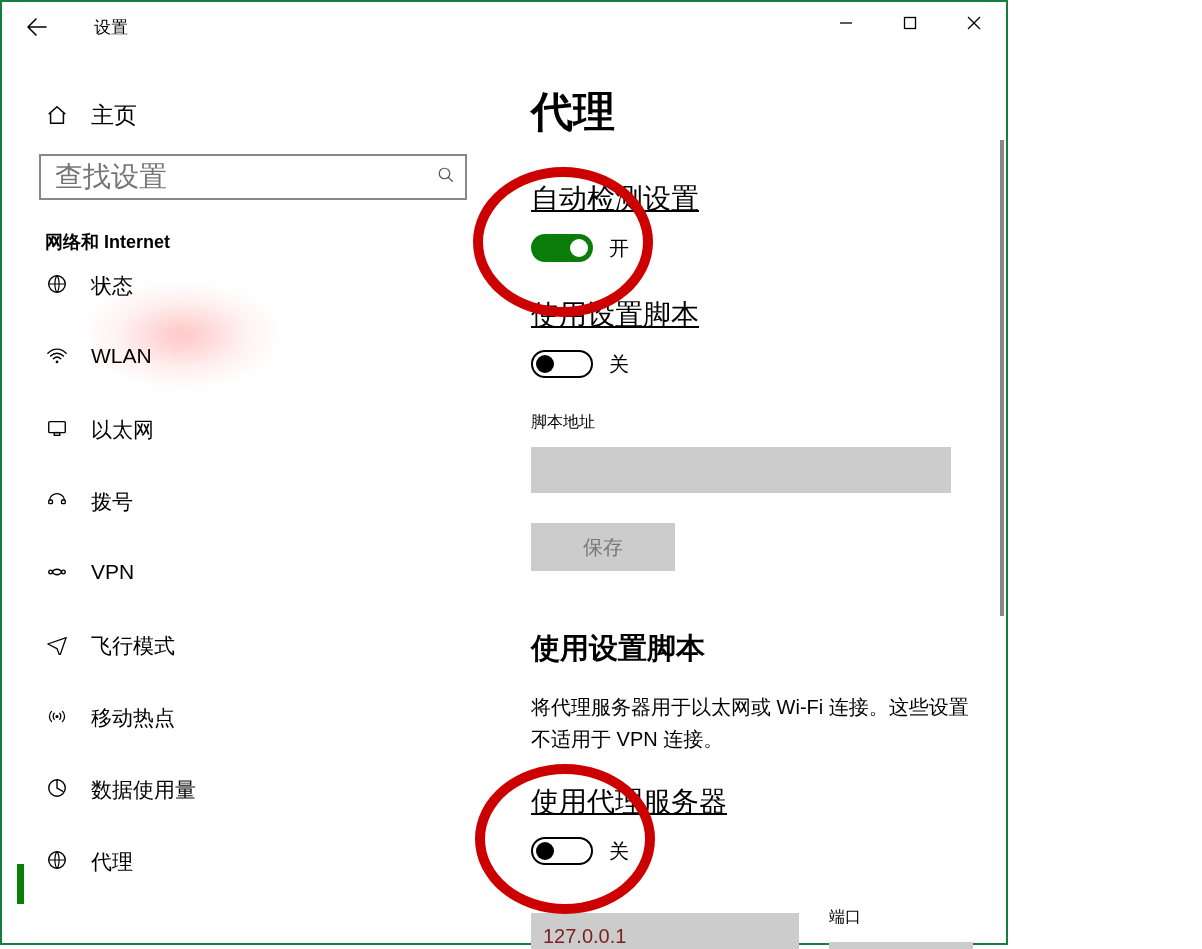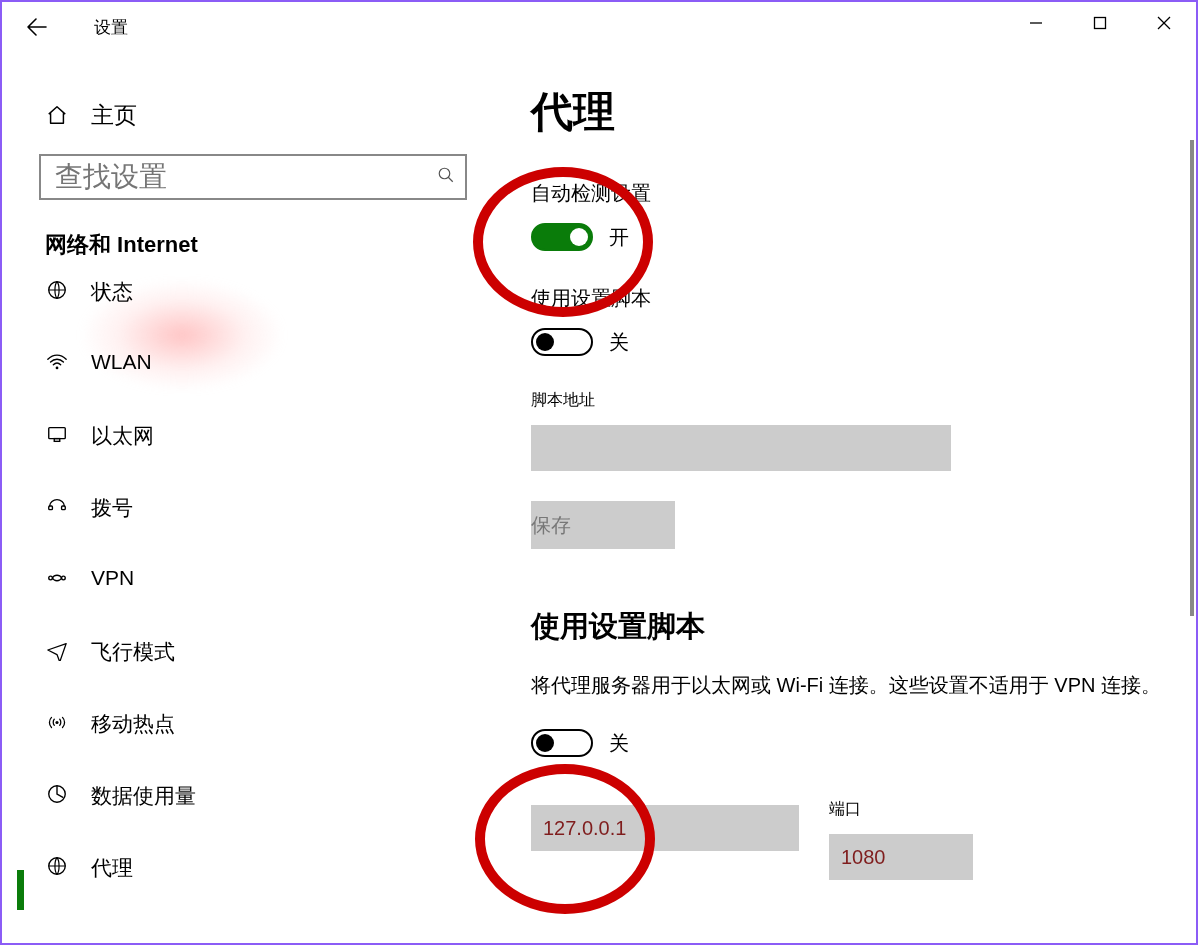--- a/index.html
+++ b/index.html
@@ -7,23 +7,23 @@
     padding: 0;
     width: 1202px;
     height: 949px;
     font-family: "Microsoft YaHei", "Segoe UI", sans-serif;
     background: #fff;
     color: #000;
     overflow: hidden;
   }
   .window {
     position: relative;
-    width: 1198px;
+    width: 1008px;
     height: 945px;
-    border: 2px solid #8b5cf6;
+    border: 2px solid #15803d;
     background: #fff;
     box-sizing: border-box;
   }
   
   .titlebar {
     position: relative;
     height: 50px;
     display: flex;
     align-items: center;
   }
@@ -116,21 +116,21 @@
     color: #000000;
     flex: 1;
     font-family: inherit;
   }
   .search .sicon {
     font-size: 20px;
     color: #555;
   }
   .category {
     padding: 30px 0 18px 28px;
-    font-size: 22px;
+    font-size: 18px;
     font-weight: 600;
   }
   .nav {
     list-style: none;
     padding: 0;
     margin: 0;
   }
   .nav-item {
     display: flex;
     height: 72px;
@@ -169,21 +169,22 @@
   }
 
   
   .page-title {
     font-size: 42px;
     font-weight: 600;
     margin-top: 32px;
     margin-bottom: 40px;
   }
   .setting-label {
-    font-size: 20px;
+    font-size: 28px;
+    text-decoration: underline;
   }
   .toggle-row {
     display: flex;
     align-items: center;
     margin-top: 16px;
     margin-bottom: 34px;
   }
   .toggle {
     width: 62px;
     height: 28px;
@@ -241,20 +242,21 @@
     width: 144px;
   }
   .save-btn {
     margin-top: 30px;
     width: 144px;
     height: 48px;
     background: #ccc;
     color: #777;
     display: flex;
     align-items: center;
+    justify-content: center;
     font-size: 20px;
   }
   .section-title {
     font-size: 29px;
     font-weight: 600;
     margin-top: 58px;
     margin-bottom: 22px;
   }
   .para {
     font-size: 20px;
@@ -466,20 +468,21 @@
       <div class="field-label">脚本地址</div>
       <input class="textbox" type="text" disabled="" value="" style="">
 
       <div class="save-btn">
         <span>保存</span>
       </div>
 
       <div class="section-title">使用设置脚本</div>
       <div class="para">将代理服务器用于以太网或 Wi-Fi 连接。这些设置不适用于 VPN 连接。</div>
 
+      <div class="setting-label">使用代理服务器</div>
       <div class="toggle-row">
         <div class="toggle off">
             <div class="knob"></div>
           </div>
         <span class="toggle-text">关</span>
       </div>
 
       <div class="cols">
         <div class="col">
           <input class="textbox" style="width: 268px;" type="text" disabled="" value="127.0.0.1">

